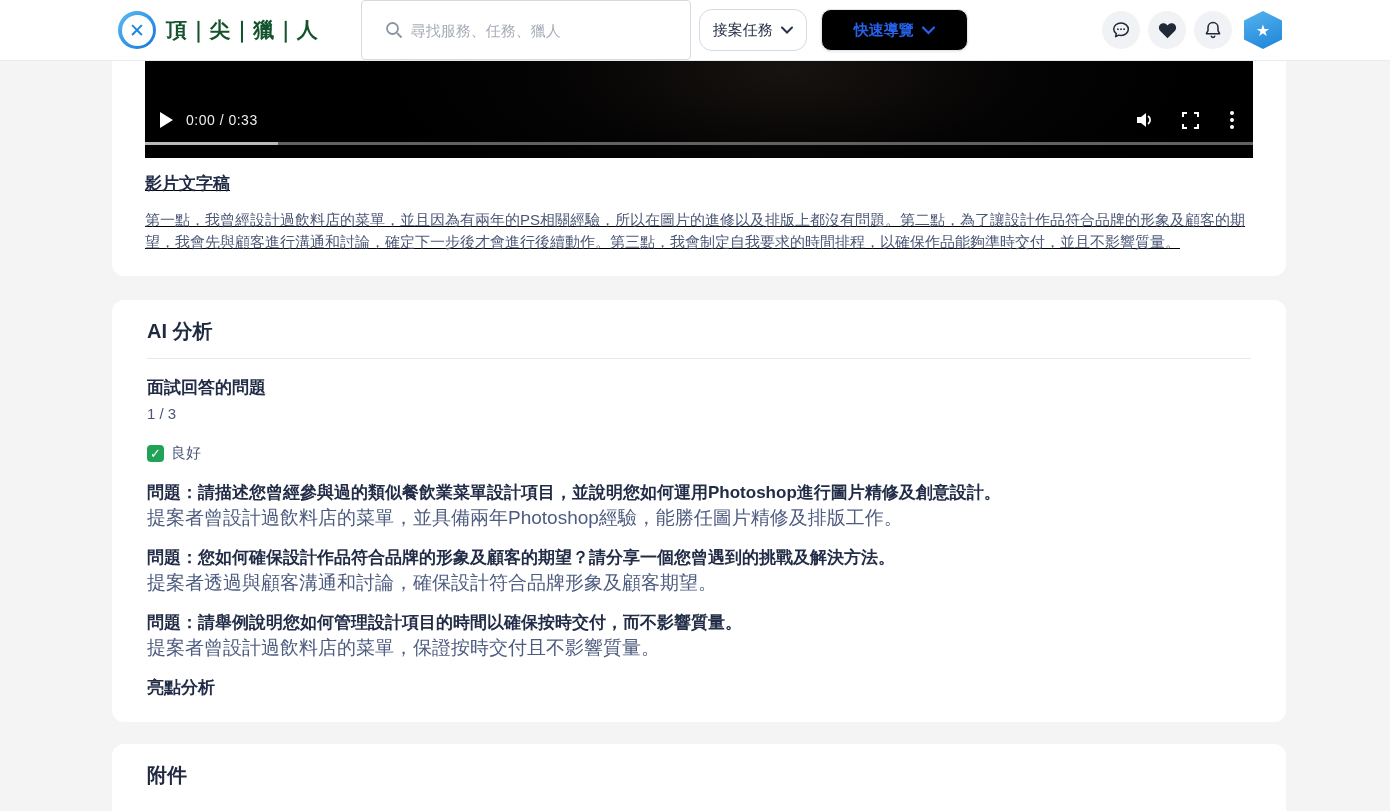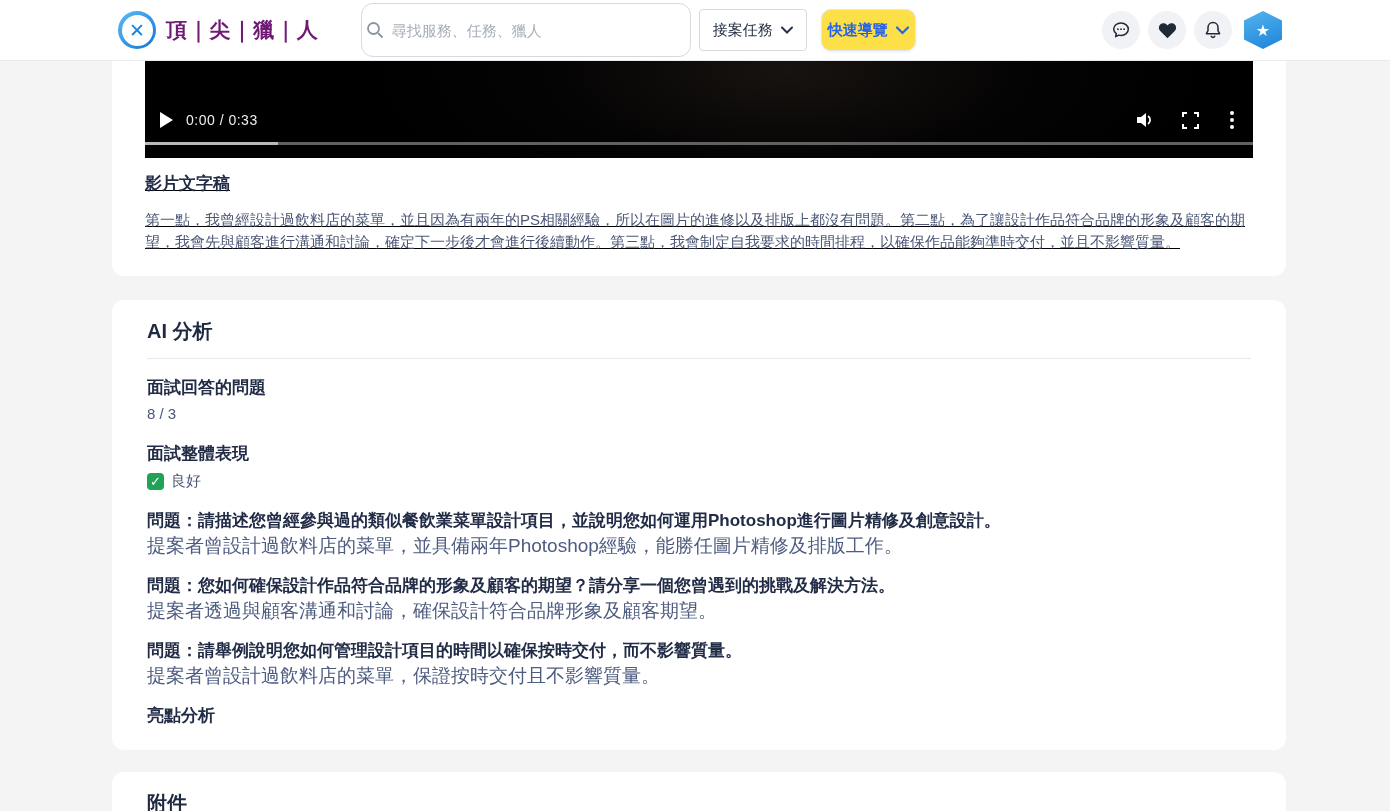--- a/index.html
+++ b/index.html
@@ -11,33 +11,33 @@
   .navbar { position:absolute; top:0; left:0; right:0; height:61px; background:#fff;
             border-bottom:1px solid #e9ebee; display:flex; align-items:center;
             padding:0 108px 0 118px; z-index:20; }
   .logo { display:flex; align-items:center; gap:10px; cursor:pointer; }
   .logo-badge { width:38px; height:38px; border-radius:50%;
                 background:linear-gradient(135deg,#5cbcf2,#1274da);
                 display:flex; align-items:center; justify-content:center; }
   .logo-badge-inner { width:31px; height:31px; border-radius:50%; background:#fff;
                 display:flex; align-items:center; justify-content:center;
                 color:#1a85e0; font-weight:800; font-size:19px; line-height:1; }
-  .logo-text { font-size:21px; font-weight:700; color:#701a75; letter-spacing:1px; }
-
-  .search-box { margin-left:42px; width:330px; height:54px; border:1px solid #d6d9de;
-                border-radius:12px; display:flex; align-items:center; padding:0 4px; background:#fff; }
+  .logo-text { font-size:21px; font-weight:700; color:#14532d; letter-spacing:1px; }
+
+  .search-box { margin-left:42px; width:330px; height:60px; border:1px solid #d6d9de;
+                border-radius:4px; display:flex; align-items:center; padding:0 23px; background:#fff; }
   .search-box input { border:none; outline:none; flex:1; font-size:15px; color:#2a3349;
                 font-family:inherit; margin-left:8px; background:transparent; }
   .search-box input::placeholder { color:#a7adb8; }
 
-  .cat-select { margin-left:8px; height:42px; border:1px solid #d6d9de; border-radius:4px;
+  .cat-select { margin-left:8px; height:42px; border:1px solid #d6d9de; border-radius:13px;
                 display:flex; align-items:center; gap:8px; padding:0 13px; background:#fff;
                 font-size:15px; color:#2a3349; cursor:pointer; white-space:nowrap; }
 
-  .quick-btn { margin-left:14px; height:42px; padding:0 6px; background:#fde047;
+  .quick-btn { margin-left:14px; height:42px; padding:0 32px; background:#000000;
                border:1px solid #e4e6ea; border-radius:10px; box-shadow:0 1px 3px rgba(20,30,60,.08);
                display:flex; align-items:center; gap:8px; font-size:15px; font-weight:600;
                color:#2563eb; cursor:pointer; white-space:nowrap; }
 
   .nav-icons { margin-left:auto; display:flex; align-items:center; gap:8px; }
   .icon-circle { width:38px; height:38px; border-radius:50%; background:#f1f2f5;
                  display:flex; align-items:center; justify-content:center; cursor:pointer; }
   .avatar-hex { width:38px; height:38px; margin-left:4px;
                 clip-path:polygon(50% 0%,100% 25%,100% 75%,50% 100%,0% 75%,0% 25%);
                 background:linear-gradient(160deg,#55b4ee 0%,#1c83d8 100%);
@@ -197,25 +197,24 @@
         <div class="t-body">第一點，我曾經設計過飲料店的菜單，並且因為有兩年的PS相關經驗，所以在圖片的進修以及排版上都沒有問題。第二點，為了讓設計作品符合品牌的形象及顧客的期望，我會先與顧客進行溝通和討論，確定下一步後才會進行後續動作。第三點，我會制定自我要求的時間排程，以確保作品能夠準時交付，並且不影響質量。</div>
       </div>
     </div>
 
     <div class="card card-ai">
       <div class="card-title">AI 分析</div>
       <div class="divider"></div>
 
       <div class="ai-section">
         <div class="h-section">面試回答的問題</div>
-        <div class="ai-value">8 / 3</div>
-      </div>
-
-      <div class="ai-section">
-        <div class="h-section">面試整體表現</div>
+        <div class="ai-value">1 / 3</div>
+      </div>
+
+      <div class="ai-section">
         <div class="check-row">
           <div class="check-badge">✓</div>
           <div class="ai-value" style="margin-top:0;">良好</div>
         </div>
       </div>
 
       <div class="ai-section">
         <div class="h-section">問題：請描述您曾經參與過的類似餐飲業菜單設計項目，並說明您如何運用Photoshop進行圖片精修及創意設計。</div>
         <div class="answer">提案者曾設計過飲料店的菜單，並具備兩年Photoshop經驗，能勝任圖片精修及排版工作。</div>
       </div>

